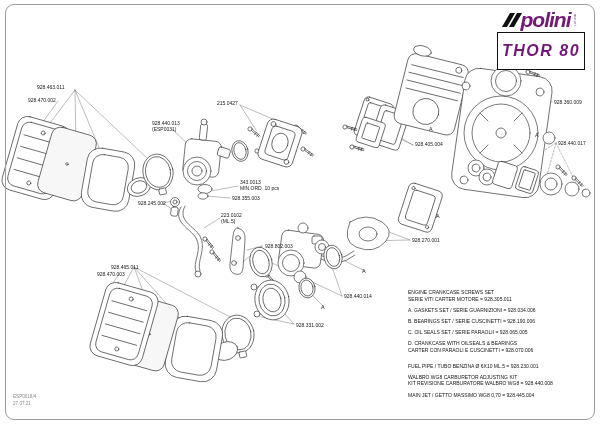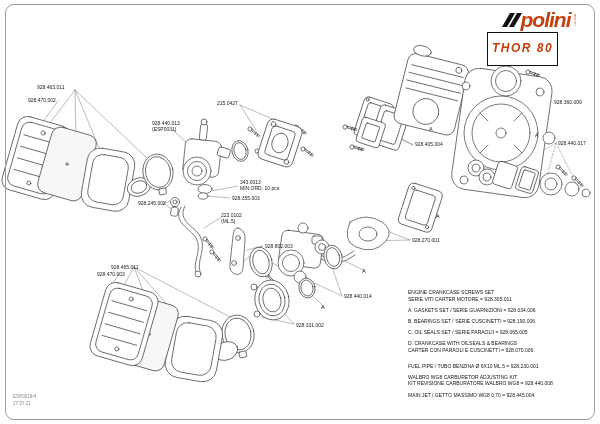--- a/index.html
+++ b/index.html
@@ -17,27 +17,27 @@
   
   #labels-layer{position:absolute;left:0;top:0;width:600px;height:424px;}
   .plabel{position:absolute;font-size:5px;line-height:1.25;color:#1a1a1a;white-space:nowrap;}
   .pmarker{position:absolute;font-size:5.4px;color:#1a1a1a;}
   
   .notes{position:absolute;left:408px;top:289px;width:182px;font-size:5px;color:#151515;}
   .note-group{margin-bottom:4.6px;}
   .note-group.gap{margin-top:9px;}
   .note-line{line-height:1.32;white-space:nowrap;}
   
-  .logo{position:absolute;top:9px;left:487px;width:108px;color:#c2410c;}
+  .logo{position:absolute;top:9px;left:487px;width:108px;text-align:center;color:#701a75;}
   .logo-row{display:flex;align-items:center;justify-content:center;}
   .slash{display:inline-block;width:5px;height:14px;background:#101010;transform:skewX(-30deg);margin-right:2.5px;}
   .logo-text{font-weight:bold;font-style:italic;font-size:21px;letter-spacing:-1px;line-height:1;}
   .logo-sub{writing-mode:vertical-rl;font-size:3.6px;letter-spacing:.3px;margin-left:2px;}
   .model-badge{display:inline-block;margin-top:2px;border:1.3px solid #101010;background:#fff;
-               font-weight:bold;font-style:italic;font-size:12px;letter-spacing:1.5px;
+               font-weight:bold;font-style:italic;font-size:16px;letter-spacing:1.5px;
                line-height:1.15;padding:9px 4px;}
   
   .footer{position:absolute;left:13px;top:394px;font-size:4.6px;line-height:1.5;color:#8a8a8a;}
 </style>
 </head>
 <body>
 
 <div class="page">
 
   <svg class="art" width="600" height="424" viewBox="0 0 600 424">

